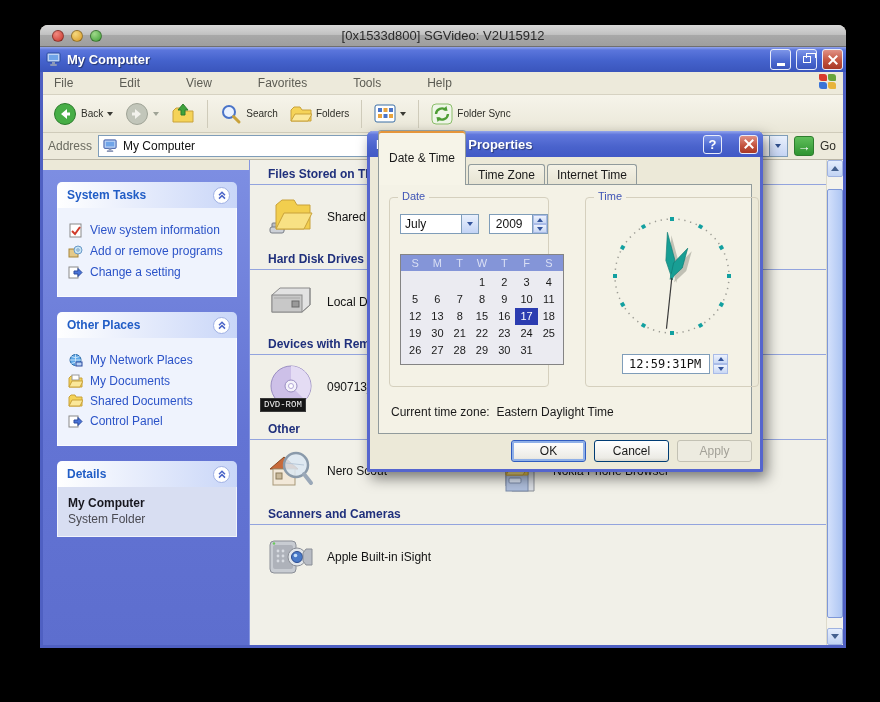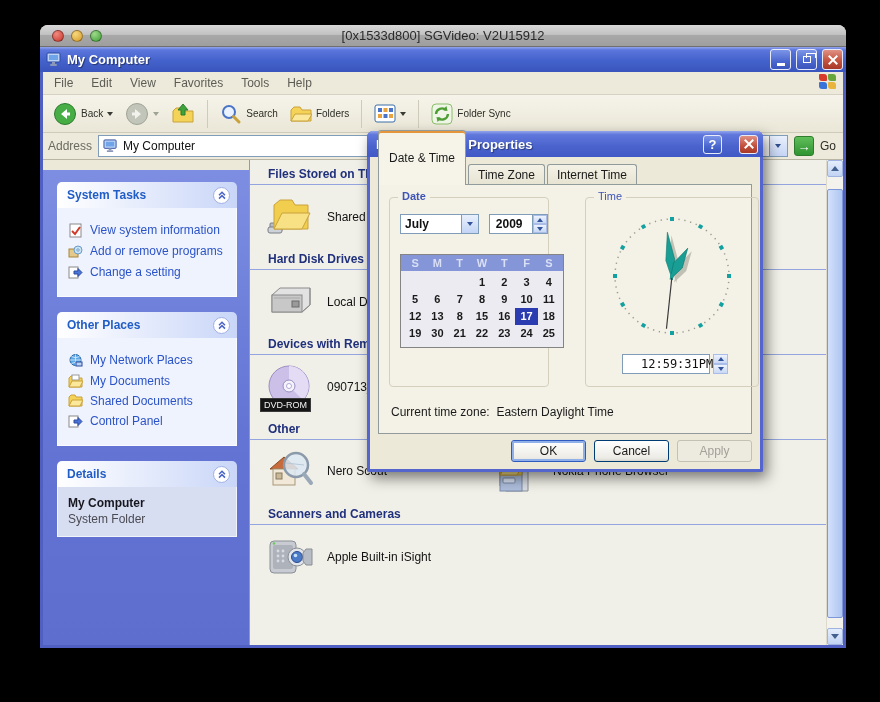--- a/index.html
+++ b/index.html
@@ -35,21 +35,21 @@
   .glyph-restore::before { content:''; position:absolute; left:2px; top:-4px; width:8px; height:4px;
     border:1px solid #fff; border-bottom:none; }
   .glyph-x { position:relative; width:10px; height:10px; }
   .glyph-x::before,.glyph-x::after { content:''; position:absolute; left:4px; top:-1px; width:2px; height:12px; background:#fff; }
   .glyph-x::before { transform:rotate(45deg);} .glyph-x::after { transform:rotate(-45deg);}
 
   .xp-chrome { flex:1; display:flex; flex-direction:column; border-left:3px solid #4F60C2;
     border-right:3px solid #4F60C2; border-bottom:3px solid #4F60C2; min-height:0; }
 
   .menubar { height:23px; flex:0 0 23px; background:#EDEADB; border-bottom:1px solid #D6D2C2;
-    display:flex; align-items:center; padding:0 2px; }
+    display:flex; align-items:center; padding:0 2px;gap:28px; }
   .menu-item { font-size:12px; color:#5C5C54; padding:3px 9px; }
   .win-flag { margin-left:auto; width:20px; height:18px; display:grid; grid-template-columns:8px 8px;
     grid-template-rows:7px 7px; gap:1px; align-self:center; margin-right:2px; }
   .win-flag span { border-radius:1px 3px 1px 3px; }
 
   .toolbar { height:38px; flex:0 0 38px; display:flex; align-items:center; gap:4px; padding:0 6px;
     background:linear-gradient(180deg,#F6F4EA 0%,#EAE7D8 100%); border-bottom:1px solid #CFCBBA; }
   .tb-btn { display:flex; align-items:center; gap:4px; padding:2px 4px; font-size:10px; color:#2E2E28; }
   .tb-sep { width:1px; height:28px; background:#CFCBBA; margin:0 4px; }
   .caret { width:0; height:0; border-left:3px solid transparent; border-right:3px solid transparent;
@@ -86,21 +86,21 @@
   .task-item { display:flex; align-items:flex-start; gap:7px; margin:6px 0; font-size:12px; color:#2B53C8; line-height:14px; }
   .details-title { font-weight:bold; font-size:12px; color:#17171F; margin-bottom:2px; }
   .details-sub { font-size:12px; color:#4A4A52; }
 
   
   .main { flex:1; background:#F1F0E8; border-left:1px solid #8696E0; padding-top:4px; overflow:hidden; }
   .sec-header { font-size:12px; font-weight:bold; color:#20307C; padding:3px 0 3px 18px;
     border-bottom:1px solid #93A4DE; }
   .item-row { display:flex; align-items:center; gap:13px; padding:9px 0 9px 16px; }
   .item-label { font-size:12px; color:#121212; }
-  .icon-wrap { position:relative; width:48px; height:46px; display:flex; align-items:center; justify-content:flex-start; }
+  .icon-wrap { position:relative; width:48px; height:46px; display:flex; align-items:center; justify-content:flex-end;font-family:Liberation Mono, monospace; }
   .dvd-badge { position:absolute; left:-6px; bottom:-2px; background:#151515; color:#F2F2F2;
     font-size:9px; padding:1px 3px; border:1px solid #3A3A3A; }
   .other-row { display:flex; align-items:center; padding:8px 0 10px 16px; }
   .other-item { display:flex; align-items:center; gap:13px; }
   .other-item.first { width:226px; }
 
   
   .scrollbar { width:17px; flex:0 0 17px; background:#F3F2EC; position:relative; border-left:1px solid #DDDACB; }
   .sb-btn { position:absolute; left:0; width:16px; height:17px; border:1px solid #9FB2E0; border-radius:2px;
     background:linear-gradient(180deg,#E4EDFD,#C2D3F3); display:flex; align-items:center; justify-content:center; }
@@ -127,21 +127,21 @@
   .tab { font-size:12px; color:#1A1A1A; padding:3px 9px 3px; background:linear-gradient(180deg,#F4F2E6,#E6E3D2);
     border:1px solid #919B9C; border-bottom:none; border-radius:3px 3px 0 0; margin-right:2px; }
   .tab.active { background:#F6F4E8; position:relative; padding:20px 10px; z-index:2;
     box-shadow:inset 0 2px 0 #E5953A; }
   .tab-panel { margin:0 8px; border:1px solid #919B9C; background:#F4F2E6; height:250px; position:relative;
     margin-top:-1px; padding:10px; }
 
   .groupbox { position:absolute; border:1px solid #D5D0BE; border-radius:4px; }
   .group-label { position:absolute; top:-8px; left:8px; background:#F4F2E6; padding:0 4px;
     font-size:11px; color:#3E54B6; }
-  .date-group { left:10px; top:12px; width:160px; height:190px;font-weight:bold; }
+  .date-group { left:10px; top:12px; width:160px; height:190px; }
   .time-group { left:206px; top:12px; width:174px; height:190px; }
 
   .month-year { display:flex; gap:10px; margin:16px 0 0 10px; }
   .combo { width:88px; height:20px; background:#fff; border:1px solid #7F9DB9; display:flex; align-items:center; }
   .combo-text { flex:1; font-size:12px; padding-left:4px; color:#111; }
   .combo-btn { width:17px; height:18px; border-left:1px solid #7F9DB9;
     background:linear-gradient(180deg,#E9F0FC,#C3D4F5); display:flex; align-items:center; justify-content:center; }
   .combo-btn .caret{ border-top-color:#33549C; }
   .spinbox { width:66px; height:20px; background:#fff; border:1px solid #7F9DB9; display:flex; }
   .spin-text { flex:1; font-size:12px; padding:2px 0 0 6px; color:#111; }
@@ -155,21 +155,21 @@
     background:#EBEBF1; padding-bottom:5px; }
   .cal-row { display:flex; padding:0 3px; }
   .cal-row.head { background:#8495D8; padding:1px 3px; margin-bottom:3px; }
   .cal-cell { width:22.5px; text-align:center; font-size:11px; line-height:17px; color:#1A1A1A; }
   .cal-row.head .cal-cell { color:#D9DFF4; line-height:14px; }
   .cal-cell.sel { background:#2B3CB0; color:#fff; }
 
   .clock-box { display:flex; justify-content:center; margin-top:12px; }
   .time-row { position:absolute; left:36px; bottom:12px; display:flex; }
   .time-field { width:88px; height:20px; background:#fff; border:1px solid #7F9DB9;
-    font-family:"DejaVu Sans Mono", monospace; font-size:12px; padding:2px 0 0 18px; color:#111; }
+    font-family:"DejaVu Sans Mono", monospace; font-size:12px; padding:2px 0 0 6px; color:#111; }
   .time-spin { width:15px; height:20px; display:flex; flex-direction:column; margin-left:3px; }
 
   .tz-line { position:absolute; left:12px; bottom:14px; font-size:12px; color:#1A1A1A; }
   .dlg-buttons { position:absolute; right:8px; bottom:7px; display:flex; gap:8px; }
   .xp-button { width:75px; height:22px; border:1px solid #003C74; border-radius:3px;
     background:linear-gradient(180deg,#FFFFFF,#ECEBE5 85%,#D8D6CE); font-size:12px; color:#1A1A1A;
     display:flex; align-items:center; justify-content:center; }
   .xp-button.focus { box-shadow:0 0 0 2px #8FB0E8 inset; border-color:#2F5BC0; }
   .xp-button.disabled { color:#A3A198; border-color:#C3C1B4; background:#EDEBE0; }
 </style>
@@ -586,20 +586,29 @@
             <span class="cal-cell">18</span>
           </div>
           <div class="cal-row">
             <span class="cal-cell">19</span>
             <span class="cal-cell">30</span>
             <span class="cal-cell">21</span>
             <span class="cal-cell">22</span>
             <span class="cal-cell">23</span>
             <span class="cal-cell">24</span>
             <span class="cal-cell">25</span>
+          </div>
+          <div class="cal-row">
+            <span class="cal-cell">26</span>
+            <span class="cal-cell">27</span>
+            <span class="cal-cell">28</span>
+            <span class="cal-cell">29</span>
+            <span class="cal-cell">30</span>
+            <span class="cal-cell">31</span>
+            <span class="cal-cell"></span>
           </div>
         </div>
     </div>
 
     <div class="groupbox time-group">
       <span class="group-label">Time</span>
       <div class="clock-box">
         <svg width="132" height="132" viewBox="0 0 132 132">
           <circle cx="66" cy="66" r="57" fill="none" stroke="#9C9C94" stroke-width="1.5" stroke-dasharray="1.3 4.67"></circle>
           <g fill="#12A0A0">

